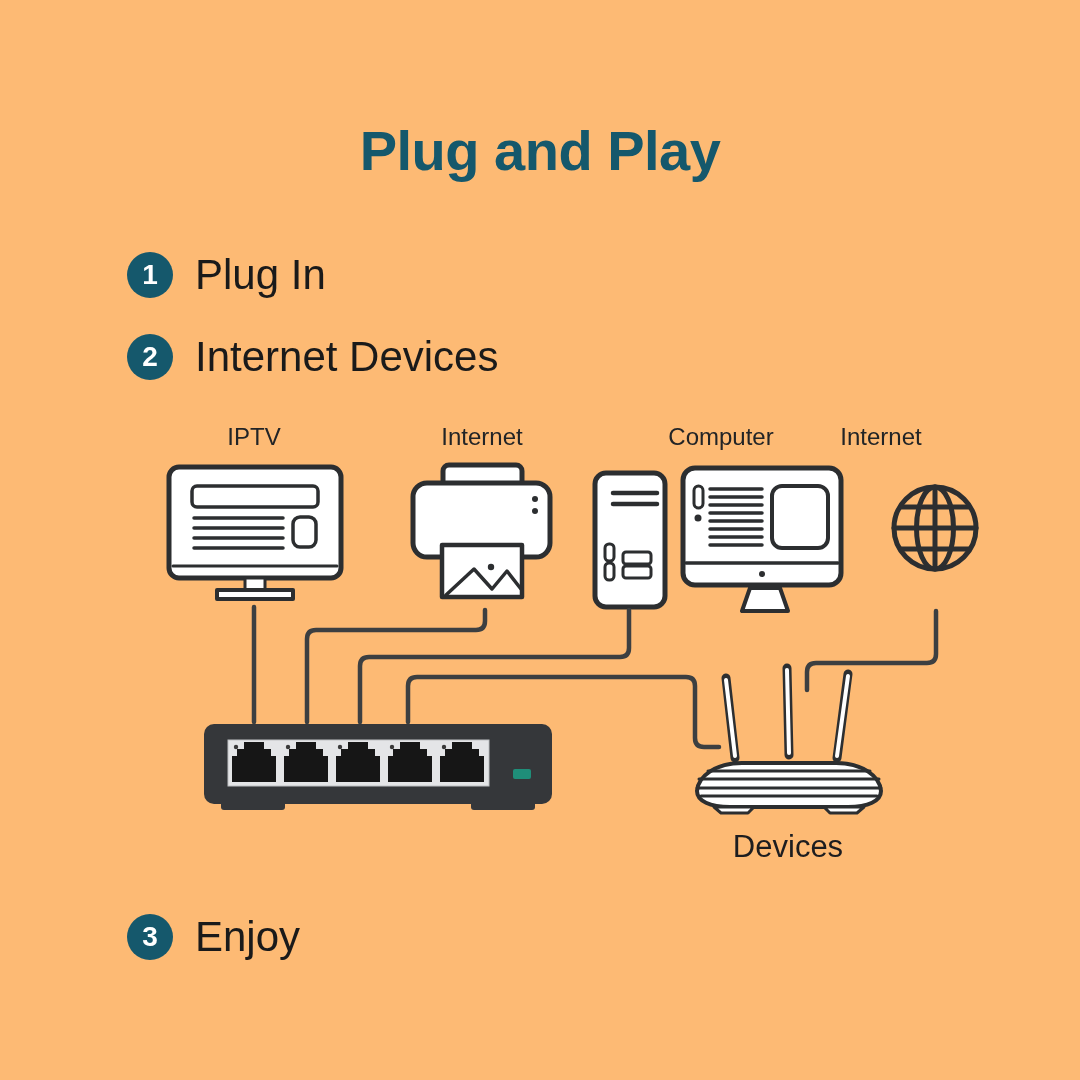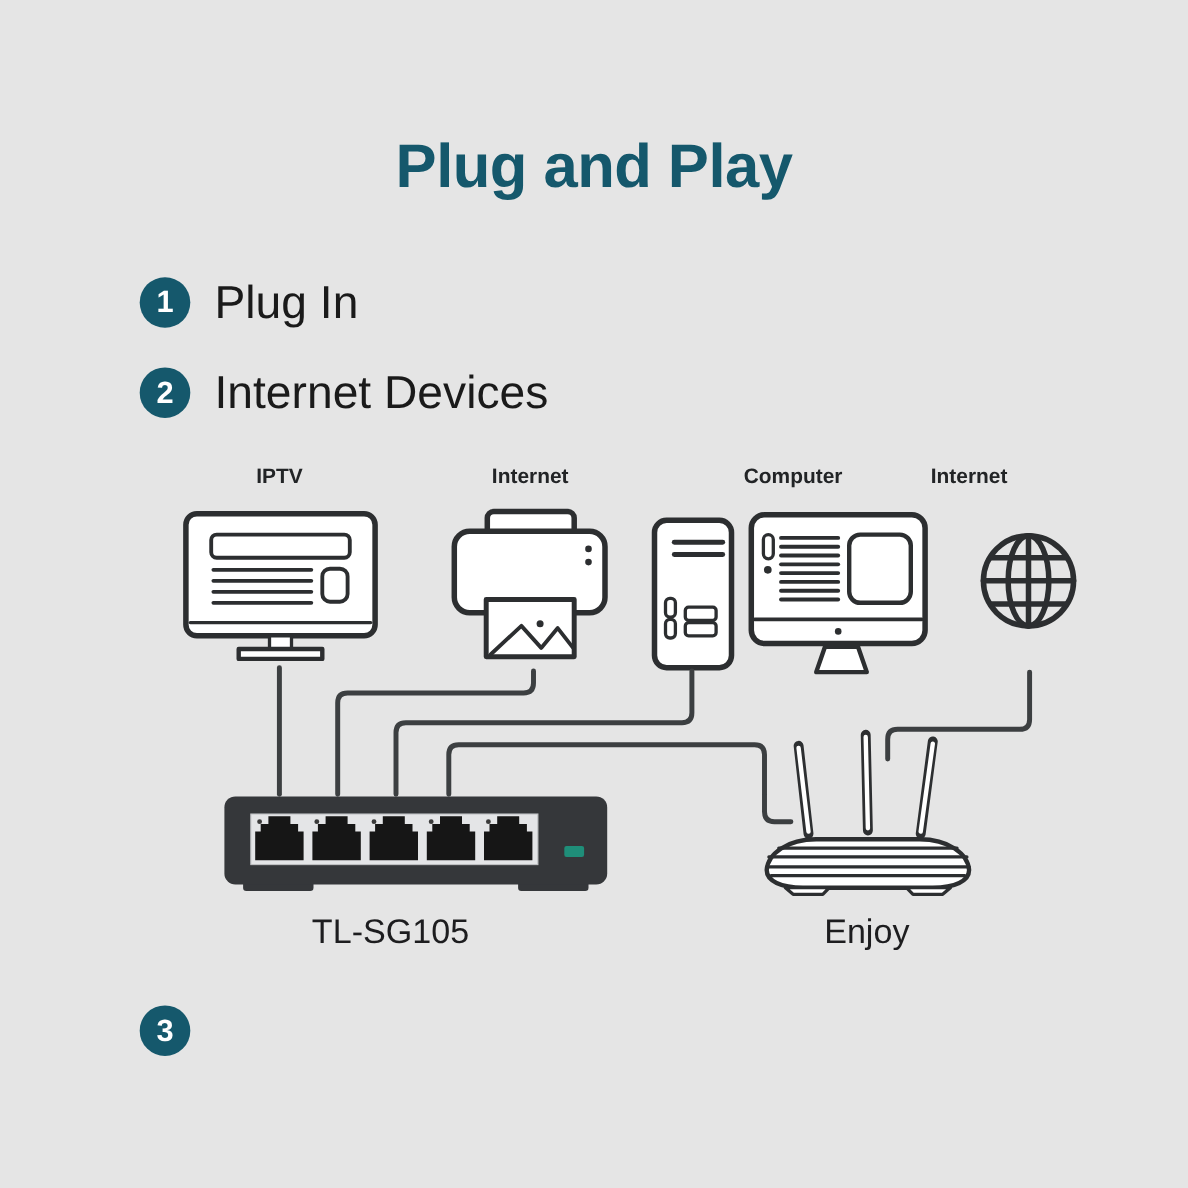--- a/index.html
+++ b/index.html
@@ -1,37 +1,37 @@
 <!DOCTYPE html>
 <html><head>
 <meta charset="utf-8">
 <style>
   html,body { margin:0; padding:0; background:#ffffff; }
   .canvas {
-    position:relative; width:1080px; height:1080px; background:#e5e5e5;
+    position:relative; width:1080px; height:1080px; background:#fdba74;
     font-family:"Liberation Sans", sans-serif; overflow:hidden;
   }
   .page-title {
     position:absolute; left:0; top:118px; width:1080px;
     text-align:center; font-size:56px; font-weight:700;
     letter-spacing:-0.5px; color:#15586c; margin:0;
   }
   .step { position:absolute; left:127px; display:flex; align-items:center; gap:22px; }
   .step-1 { top:252px; }
   .step-2 { top:334px; }
   .step-3 { top:914px; }
   .badge {
     width:46px; height:46px; border-radius:50%; background:#15586c;
     color:#ffffff; font-size:28px; font-weight:700;
     display:flex; align-items:center; justify-content:center; flex:0 0 auto;
   }
   .step-label { font-size:42px; color:#1a1a1a; line-height:46px; white-space:nowrap;text-align:center; }
   .dev-label {
     position:absolute; top:423px; transform:translateX(-50%);
-    font-size:19px; font-weight:700; color:#222426; white-space:nowrap;
+    font-size:24px; font-weight:400; color:#222426; white-space:nowrap;
   }
   .dl-iptv { left:254px; } .dl-printer { left:482px; }
   .dl-computer { left:721px; } .dl-internet { left:881px; }
   .prod-label {
     position:absolute; top:829px; transform:translateX(-50%);
     font-size:31px; color:#1d1d1f; white-space:nowrap;
   }
   .pl-switch { left:355px; } .pl-router { left:788px; }
   svg.diagram { position:absolute; left:0; top:0; }
   .ic { stroke:#2c2e30; fill:none; stroke-linecap:round; stroke-linejoin:round; }
@@ -55,20 +55,21 @@
     <div class="step-label">Plug In</div>
   </div>
 
   <div class="step step-2">
     <div class="badge">2</div>
     <div class="step-label">Internet Devices</div>
   </div>
 
   <div class="step step-3">
     <div class="badge">3</div>
+    <div class="step-label">Enjoy</div>
   </div>
 
   <svg class="diagram" width="1080" height="1080" viewBox="0 0 1080 1080">
 
     <g>
       <rect class="ic s5 fw" x="169" y="467" width="172" height="111" rx="10"></rect>
       <line class="ic s3" x1="173" y1="566" x2="337" y2="566"></line>
       <rect class="ic s35" x="192" y="486" width="126" height="21" rx="5"></rect>
       <line class="ic s35" x1="194" y1="518" x2="283" y2="518"></line>
       <line class="ic s35" x1="194" y1="528" x2="283" y2="528"></line>
@@ -171,16 +172,15 @@
       <path class="ic s3 fw" d="M714,807 L721,813 H748 L754,807 Z"></path>
       <path class="ic s3 fw" d="M824,807 L830,813 H857 L864,807 Z"></path>
     </g>
   </svg>
 
   <div class="dev-label dl-iptv">IPTV</div>
   <div class="dev-label dl-printer">Internet</div>
   <div class="dev-label dl-computer">Computer</div>
   <div class="dev-label dl-internet">Internet</div>
 
-  <div class="prod-label pl-switch">TL-SG105</div>
-  <div class="prod-label pl-router">Enjoy</div>
+  <div class="prod-label pl-router">Devices</div>
 
 </div>
 
 </body></html>

